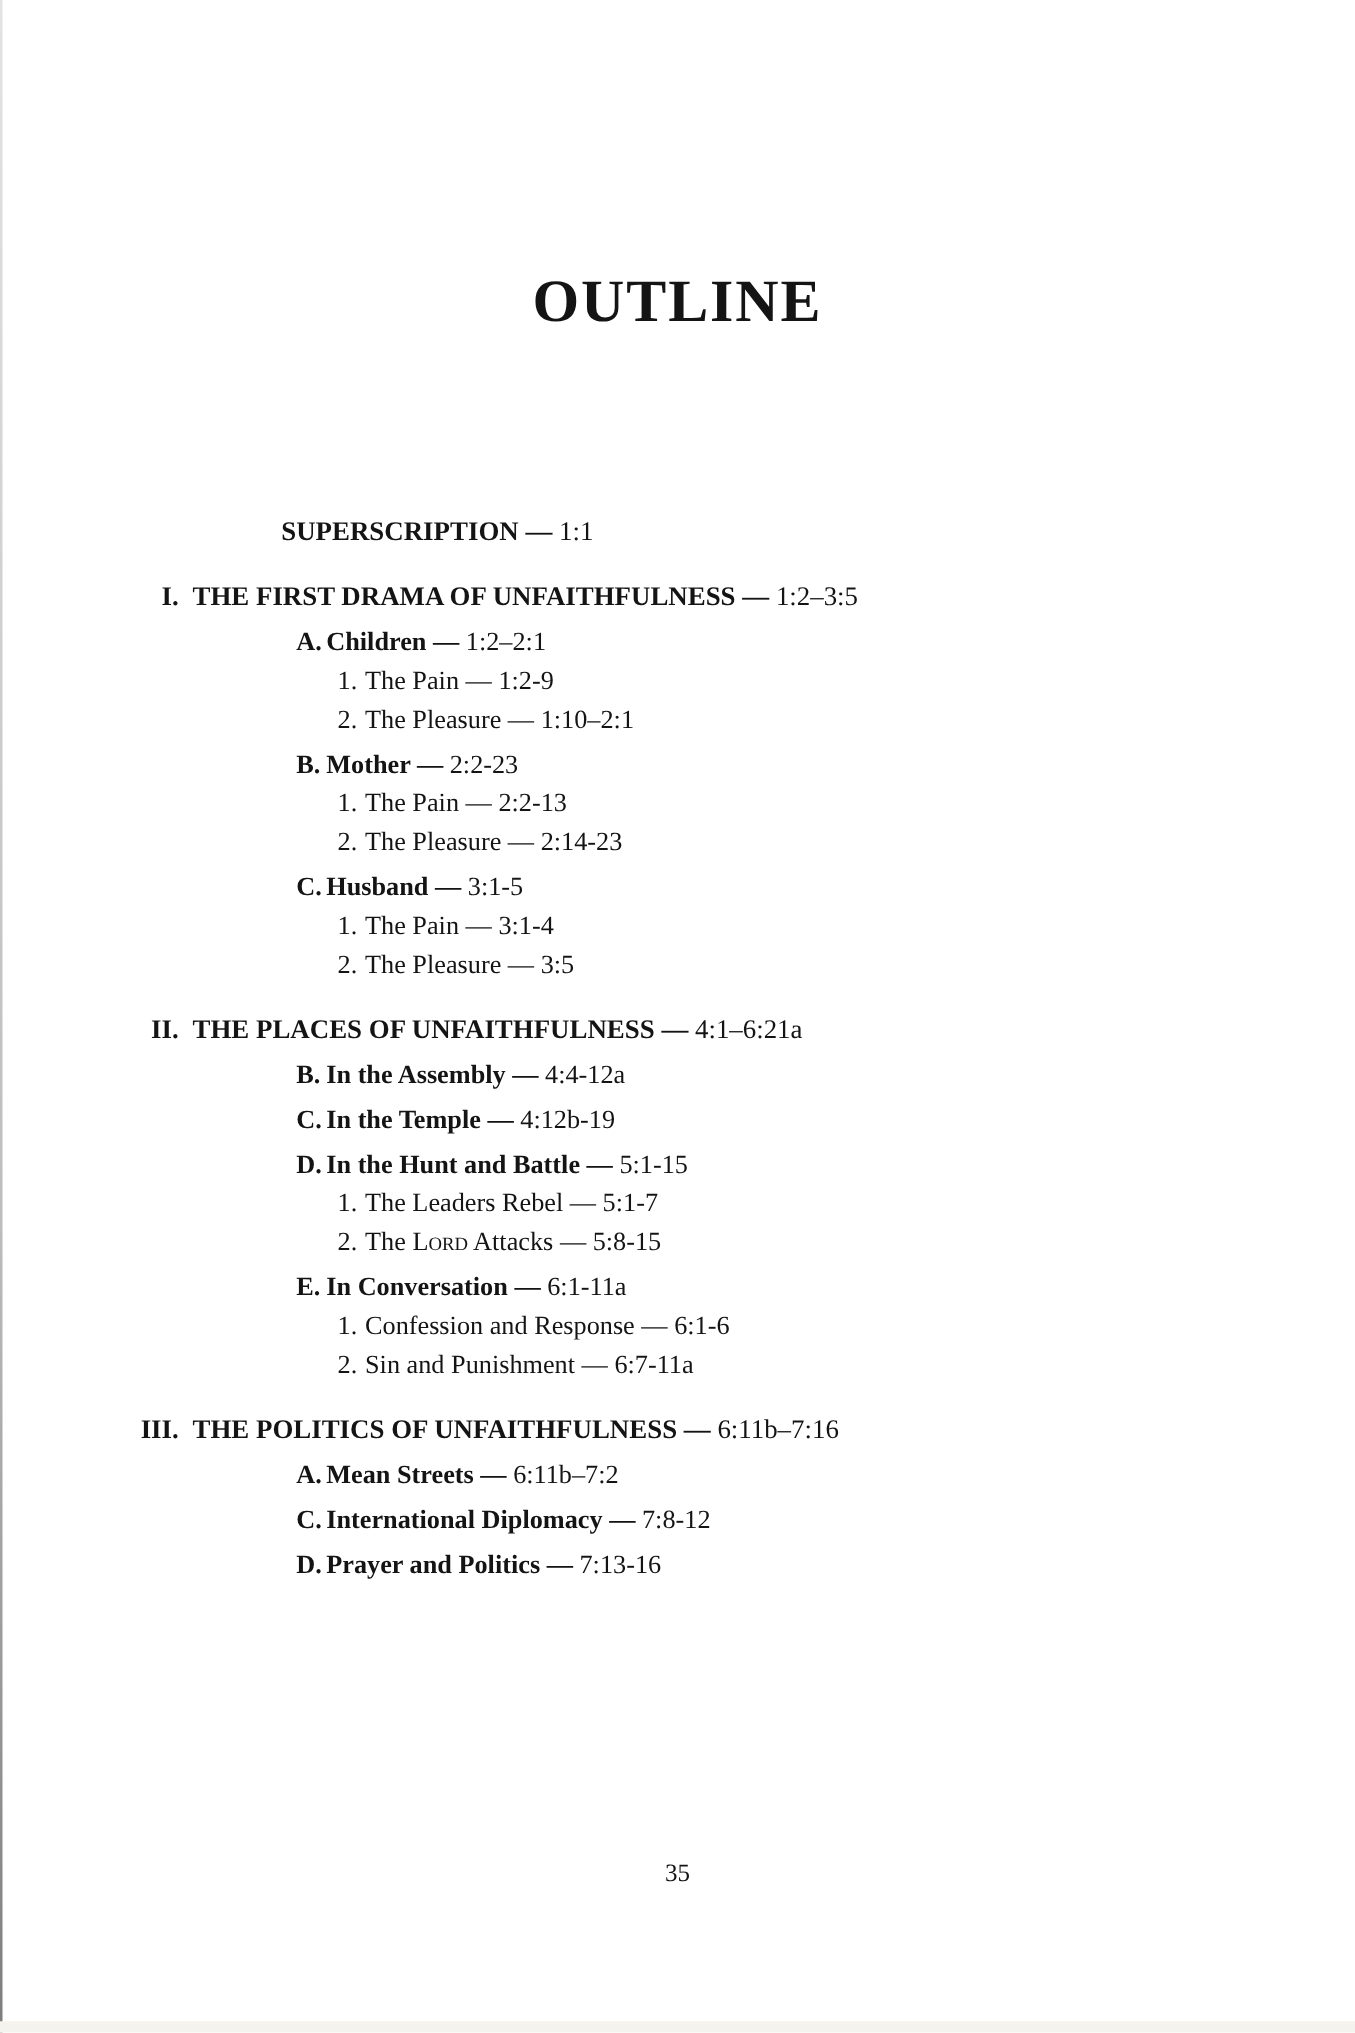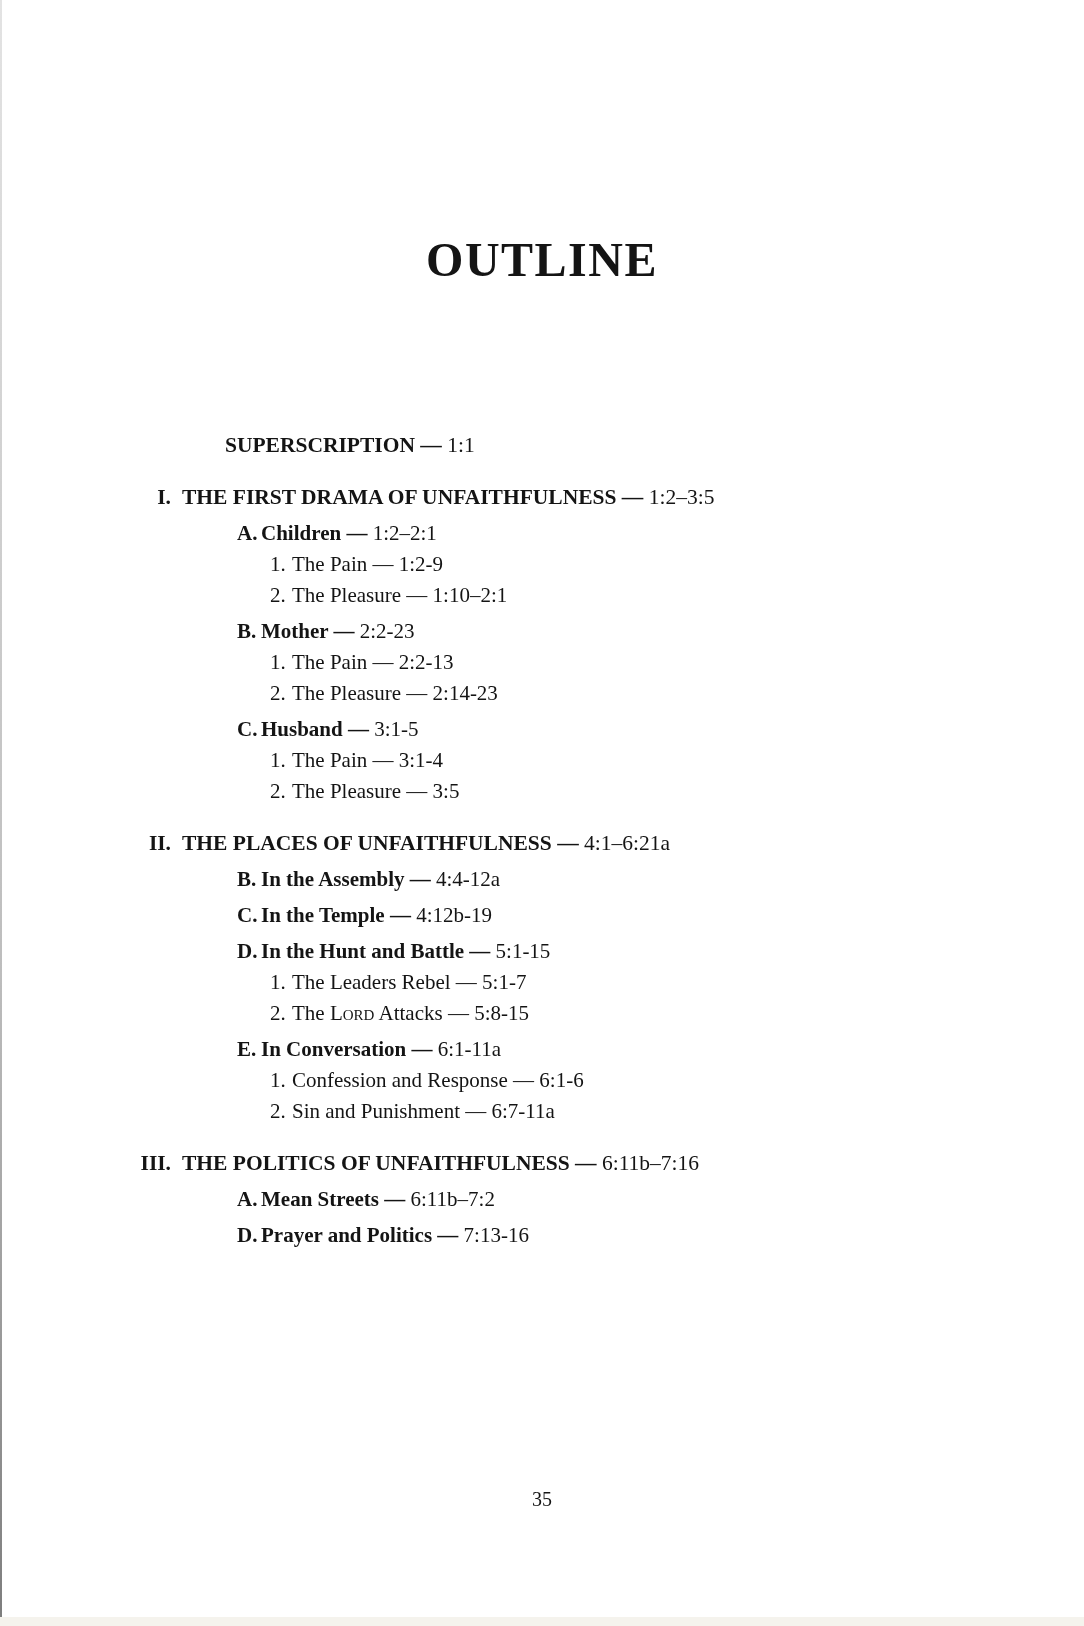--- a/index.html
+++ b/index.html
@@ -31,47 +31,47 @@
     background: linear-gradient(#e3e3e3, #bdbdbd 60%, #7d7d7d);
   }
   .bottom-strip {
     position: absolute;
     left: 0; right: 0; bottom: 0;
     height: 9px;
     background: var(--footer-strip);
   }
   .title {
     position: absolute;
-    top: 236px;
+    top: 218px;
     left: 0; right: 0;
     text-align: center;
     font-size: 48px;
     font-weight: bold;
     letter-spacing: 1.5px;
     line-height: 48px;
   }
   .outline {
     position: absolute;
-    top: 430px;
+    top: 410px;
     left: 0; right: 0;
   }
   .row {
     font-size: 21px;
     line-height: 30px;
     white-space: nowrap;
   }
   .row .marker { display: inline-block; }
   .row-super {
     padding-left: 225px;
     font-size: 21.5px;
   }
   .row-super .label, .row-super .dash { font-weight: bold; }
   .row-section {
     margin-top: 22px;
-    padding-left: 113px;
+    padding-left: 85px;
     font-size: 21.5px;
   }
   .row-section .marker {
     width: 58px;
     text-align: right;
     margin-right: 11px;
     font-weight: bold;
   }
   .row-section .label, .row-section .dash { font-weight: bold; }
   .row-letter {
@@ -120,17 +120,18 @@
       <div class="row row-letter"><span class="marker">B.</span><span class="label">In the Assembly</span><span class="dash"> — </span><span class="ref">4:4-12a</span></div>
       <div class="row row-letter"><span class="marker">C.</span><span class="label">In the Temple</span><span class="dash"> — </span><span class="ref">4:12b-19</span></div>
       <div class="row row-letter"><span class="marker">D.</span><span class="label">In the Hunt and Battle</span><span class="dash"> — </span><span class="ref">5:1-15</span></div>
       <div class="row row-number"><span class="marker">1.</span><span class="label">The Leaders Rebel</span><span class="dash"> — </span><span class="ref">5:1-7</span></div>
       <div class="row row-number"><span class="marker">2.</span><span class="label">The <span class="sc">Lord</span> Attacks</span><span class="dash"> — </span><span class="ref">5:8-15</span></div>
       <div class="row row-letter"><span class="marker">E.</span><span class="label">In Conversation</span><span class="dash"> — </span><span class="ref">6:1-11a</span></div>
       <div class="row row-number"><span class="marker">1.</span><span class="label">Confession and Response</span><span class="dash"> — </span><span class="ref">6:1-6</span></div>
       <div class="row row-number"><span class="marker">2.</span><span class="label">Sin and Punishment</span><span class="dash"> — </span><span class="ref">6:7-11a</span></div>
       <div class="row row-section"><span class="marker">III.</span><span class="label">THE POLITICS OF UNFAITHFULNESS</span><span class="dash"> — </span><span class="ref">6:11b–7:16</span></div>
       <div class="row row-letter"><span class="marker">A.</span><span class="label">Mean Streets</span><span class="dash"> — </span><span class="ref">6:11b–7:2</span></div>
+      <div class="row row-letter"><span class="marker">C.</span><span class="label">International Diplomacy</span><span class="dash"> — </span><span class="ref">7:8-12</span></div>
       <div class="row row-letter"><span class="marker">D.</span><span class="label">Prayer and Politics</span><span class="dash"> — </span><span class="ref">7:13-16</span></div>
     </div>
   <div class="pageno">35</div>
   <div class="bottom-strip"></div>
 </div>
 
 </body></html>

